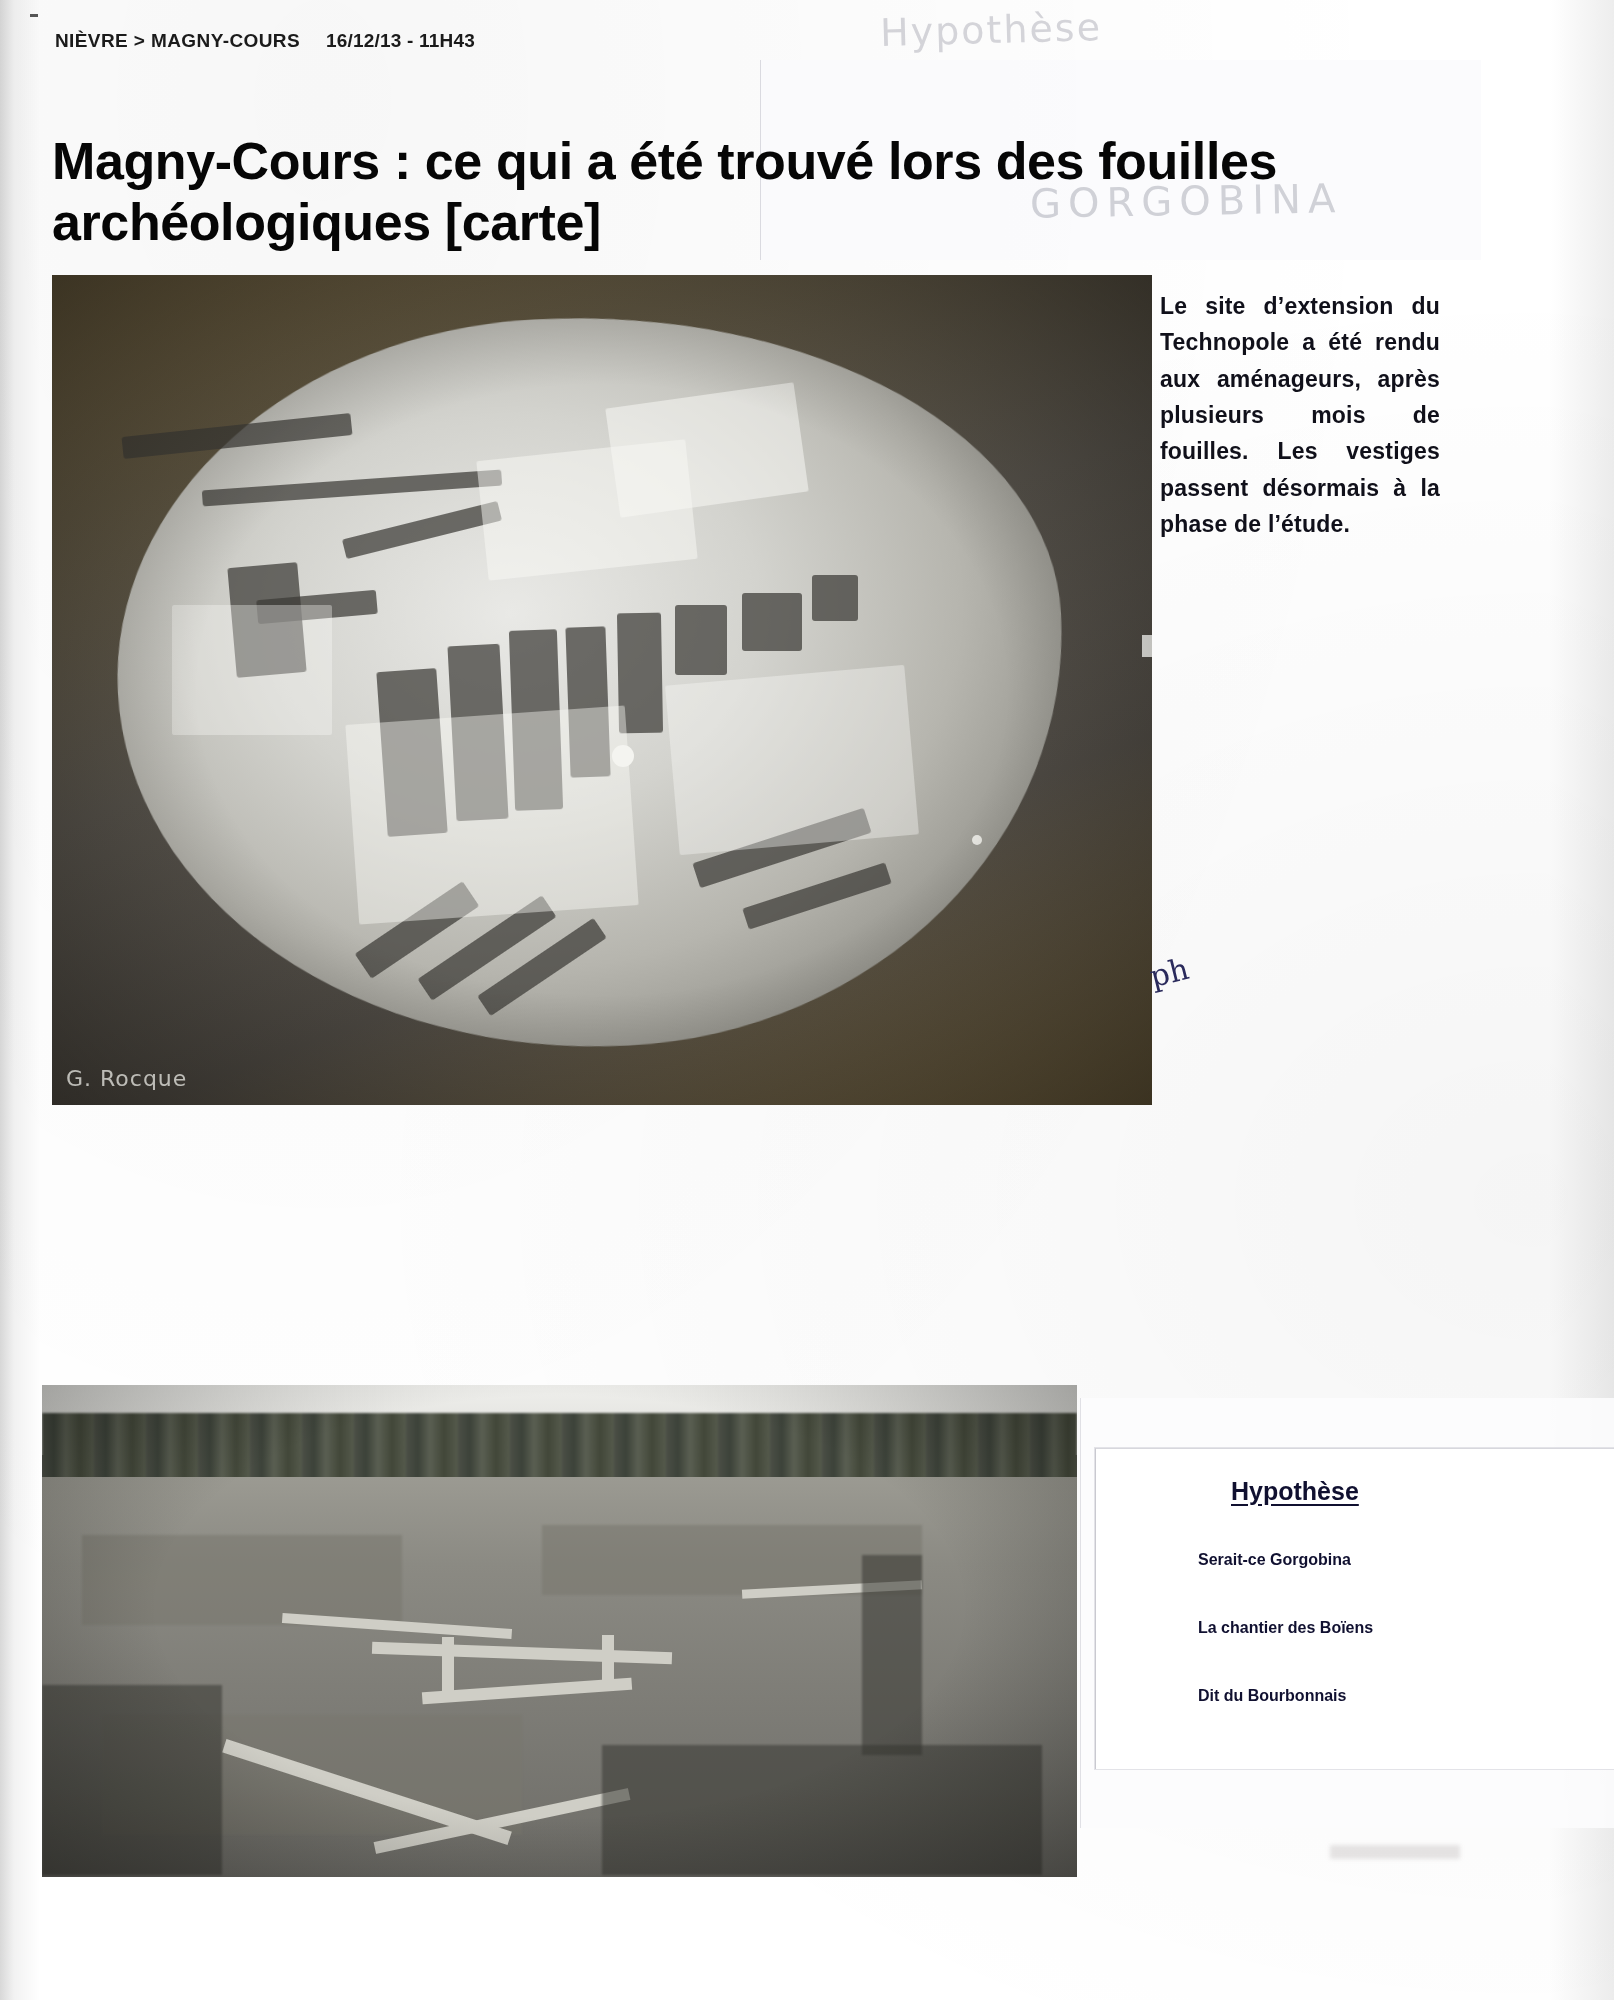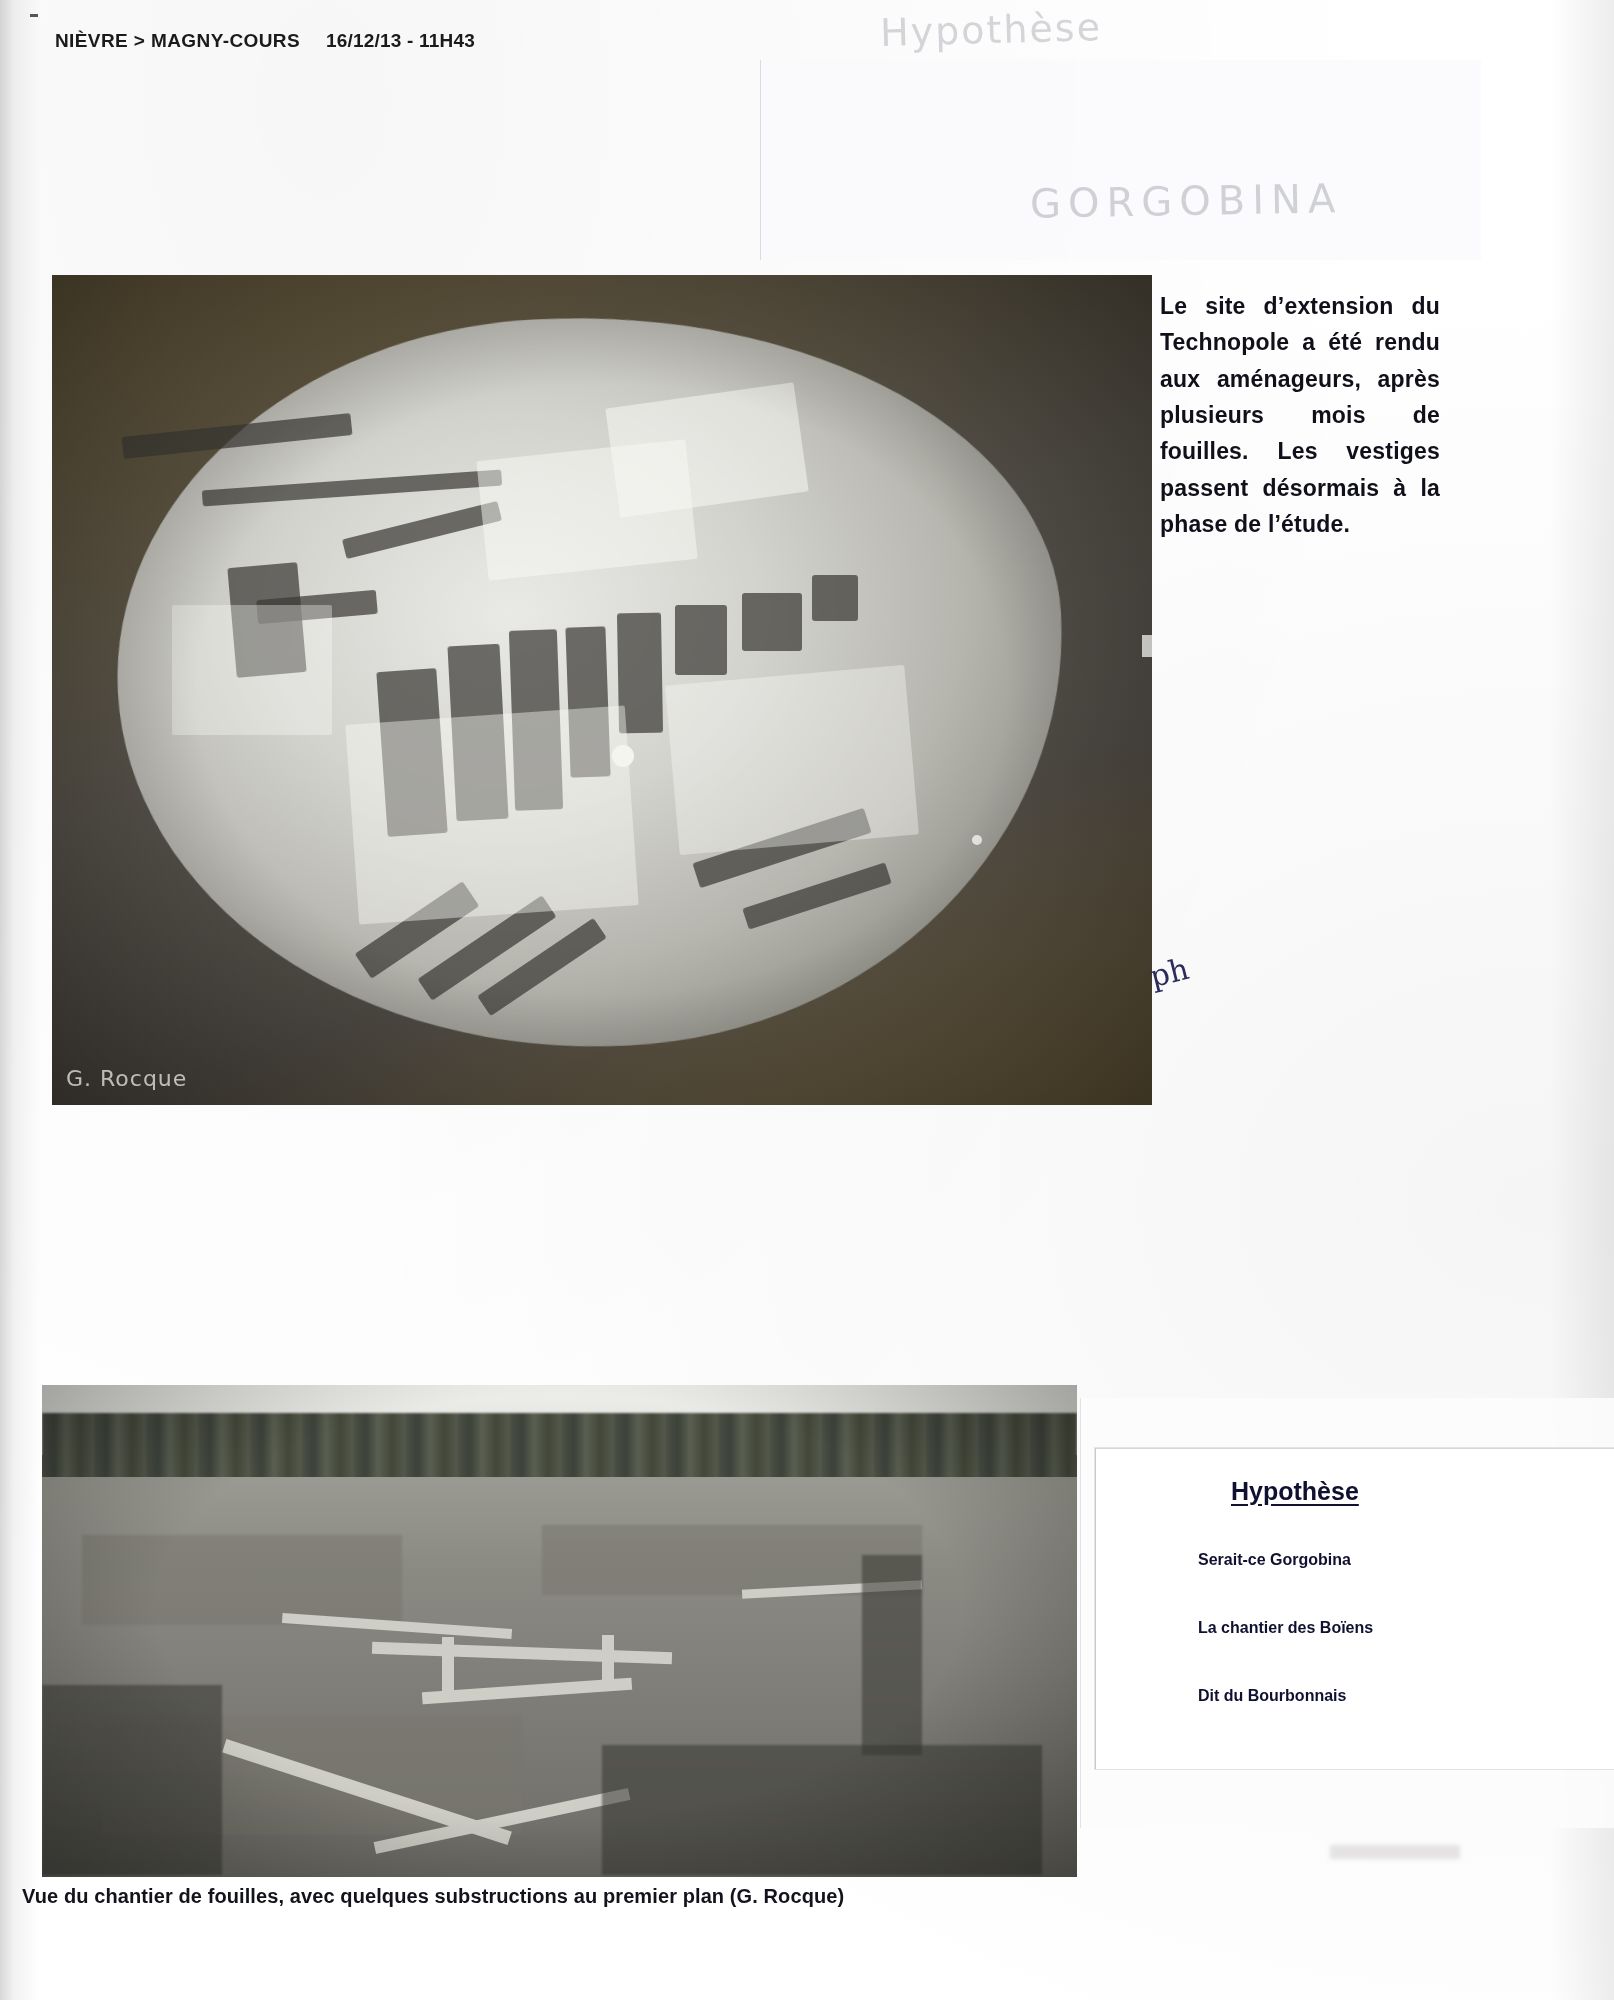--- a/index.html
+++ b/index.html
@@ -327,20 +327,21 @@
 
   <div class="tape-strip"></div>
 
   <div class="ghost-hypothese">Hypothèse</div>
   <div class="ghost-gorgobina">GORGOBINA</div>
 
   <div class="kicker">
     <span>NIÈVRE &gt; MAGNY-COURS</span><span class="time">16/12/13 - 11H43</span>
   </div>
 
+  <h1 class="headline">Magny-Cours : ce qui a été trouvé lors des fouilles archéologiques [carte]</h1>
 
   <div class="aerial">
     <div class="frame"></div>
     <div class="field"></div>
 
     <div class="trench" style="left:70px;  top:150px; width:230px; height:22px; transform:rotate(-6deg);"></div>
     <div class="trench" style="left:150px; top:205px; width:300px; height:16px; transform:rotate(-4deg);"></div>
     <div class="trench" style="left:180px; top:290px; width:70px;  height:110px; transform:rotate(-5deg);"></div>
     <div class="trench" style="left:205px; top:320px; width:120px; height:24px; transform:rotate(-5deg);"></div>
     <div class="trench" style="left:290px; top:245px; width:160px; height:20px; transform:rotate(-14deg);"></div>
@@ -395,21 +396,20 @@
     <div class="wall" style="left:330px; top:430px; width:260px; height:12px; transform:rotate(-12deg);"></div>
     <div class="wall" style="left:700px; top:200px; width:180px; height:9px; transform:rotate(-3deg);"></div>
 
     <div class="dark" style="left:560px; top:360px; width:440px; height:130px;"></div>
     <div class="dark" style="left:0px;   top:300px; width:180px; height:190px;"></div>
     <div class="dark" style="left:820px; top:170px; width:60px;  height:200px;"></div>
 
     <div class="vignette"></div>
   </div>
 
-  <div class="caption">Vue du chantier de fouilles, avec quelques substructions au premier plan (G. Rocque)</div>
 
   <div class="note-paper"></div>
   <div class="note-smudge"></div>
   <div class="hypo-card">
     <div class="title">Hypothèse</div>
     <div class="line l1">Serait-ce Gorgobina</div>
     <div class="line l2">La chantier des Boïens</div>
     <div class="line l3">Dit du Bourbonnais</div>
   </div>
 </div>

